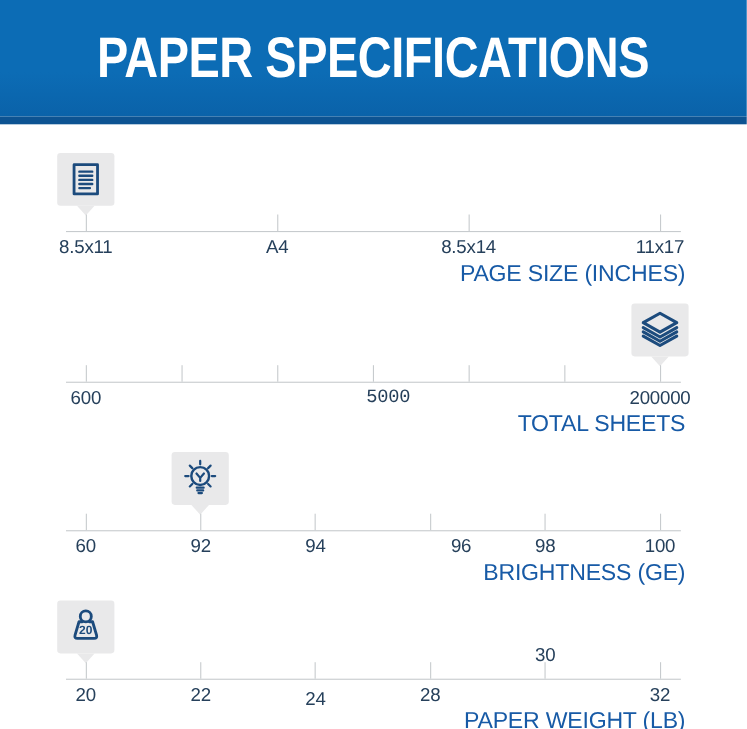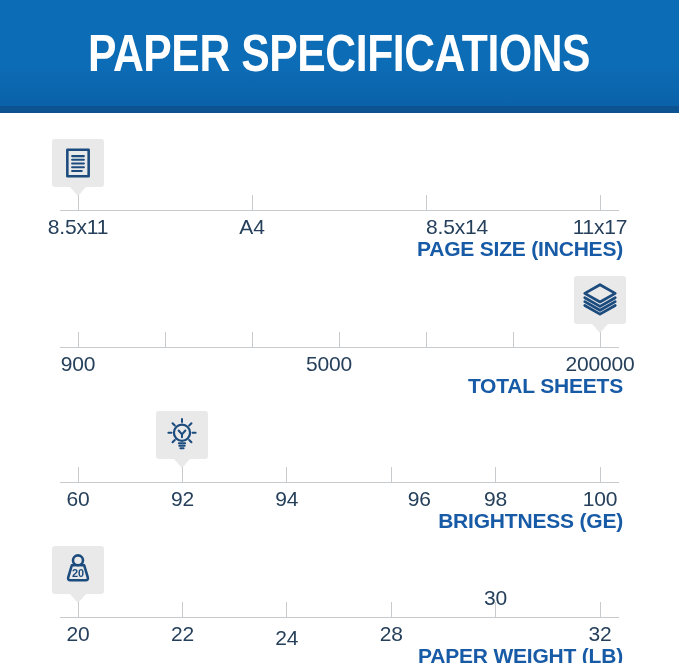--- a/index.html
+++ b/index.html
@@ -18,25 +18,25 @@
   .header-title{
     color:var(--header-text);font-size:52px;font-weight:800;line-height:1;
     letter-spacing:-0.5px;transform:scaleX(0.82);transform-origin:center;
     white-space:nowrap;
   }
   
   .axis-line{position:absolute;height:1px;background:var(--axis);}
   .tick{position:absolute;width:1px;background:var(--axis);}
   .tick-label{
     position:absolute;transform:translateX(-50%);
-    color:var(--tick-label);font-size:21px;letter-spacing:-0.2px;white-space:nowrap;
+    color:var(--tick-label);font-size:17px;letter-spacing:-0.2px;white-space:nowrap;
   }
   .scale-title{
     position:absolute;color:var(--scale-title);
-    font-size:21px;font-weight:bold;letter-spacing:-0.2px;line-height:1.1;white-space:nowrap;
+    font-size:21px;font-weight:normal;letter-spacing:-0.2px;line-height:1.1;white-space:nowrap;
   }
   .marker{
     position:absolute;transform:translateX(-50%);
     width:52px;height:48px;background:var(--marker-bg);border-radius:3px;
     display:flex;align-items:center;justify-content:center;
   }
   .marker:after{
     content:"";position:absolute;left:50%;top:100%;transform:translateX(-50%);
     width:0;height:0;border-left:8px solid transparent;border-right:8px solid transparent;
     border-top:9px solid var(--marker-bg);
@@ -60,42 +60,42 @@
         <path stroke-width="2" d="M7.5 8.5 H18.5 M7.5 12 H18.5 M7.5 15.5 H18.5 M7.5 19 H18.5 M7.5 22.5 H16.5"></path>
       </svg>
     </div>
     <div class="scale-title" style="right: 56px; top: 237px;">PAGE SIZE (INCHES)</div>
   <div class="axis-line" style="left: 60px; top: 210px; width: 559px;"></div>
       <div class="tick" style="left: 77.5px; top: 195px; height: 15px;"></div>
       <div class="tick-label" style="left: 78px; top: 215px;">8.5x11</div>
       <div class="tick" style="left: 251.5px; top: 195px; height: 15px;"></div>
       <div class="tick-label" style="left: 252px; top: 215px;">A4</div>
       <div class="tick" style="left: 425.5px; top: 195px; height: 15px;"></div>
-      <div class="tick-label" style="left: 426px; top: 215px; margin-left: 31px;">8.5x14</div>
+      <div class="tick-label" style="left: 426px; top: 215px;">8.5x14</div>
       <div class="tick" style="left: 599.5px; top: 195px; height: 15px;"></div>
       <div class="tick-label" style="left: 600px; top: 215px;">11x17</div>
     </section>
 
   <section class="scale">
     <div class="marker" style="left: 600px; top: 276px;">
       <svg width="36" height="36" viewBox="0 0 26 26">
         <path stroke-width="2" d="M13 2 L24 8.2 L13 14.4 L2 8.2 Z"></path>
         <path stroke-width="2" d="M2 11.4 L13 17.6 L24 11.4"></path>
         <path stroke-width="2" d="M2 14.2 L13 20.4 L24 14.2"></path>
         <path stroke-width="2" d="M2 17 L13 23.2 L24 17"></path>
       </svg>
     </div>
     <div class="scale-title" style="right: 56px; top: 374px;">TOTAL SHEETS</div>
   <div class="axis-line" style="left: 60px; top: 347px; width: 559px;"></div>
       <div class="tick" style="left: 77.5px; top: 332px; height: 15px;"></div>
-      <div class="tick-label" style="left: 78px; top: 352px;">900</div>
+      <div class="tick-label" style="left: 78px; top: 352px;">600</div>
       <div class="tick" style="left: 164.5px; top: 332px; height: 15px;"></div>
       <div class="tick" style="left: 251.5px; top: 332px; height: 15px;"></div>
       <div class="tick" style="left: 338.5px; top: 332px; height: 15px;"></div>
-      <div class="tick-label" style="left: 329px; top: 352px;">5000</div>
+      <div class="tick-label" style="left: 353px; top: 352px; font-family: Liberation Mono, monospace;">5000</div>
       <div class="tick" style="left: 425.5px; top: 332px; height: 15px;"></div>
       <div class="tick" style="left: 512.5px; top: 332px; height: 15px;"></div>
       <div class="tick" style="left: 599.5px; top: 332px; height: 15px;"></div>
       <div class="tick-label" style="left: 600px; top: 352px;">200000</div>
     </section>
 
   <section class="scale">
     <div class="marker" style="left: 182.4px; top: 411px;">
       <svg width="34" height="36" viewBox="0 0 30 32">
         <circle cx="15" cy="14" r="7.2" stroke-width="2"></circle>

